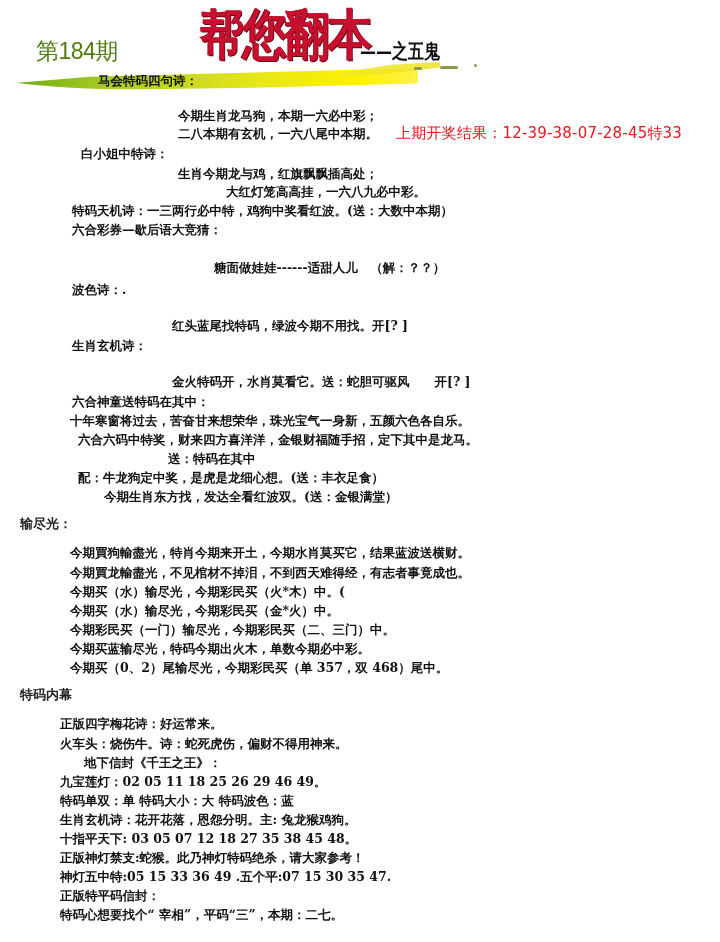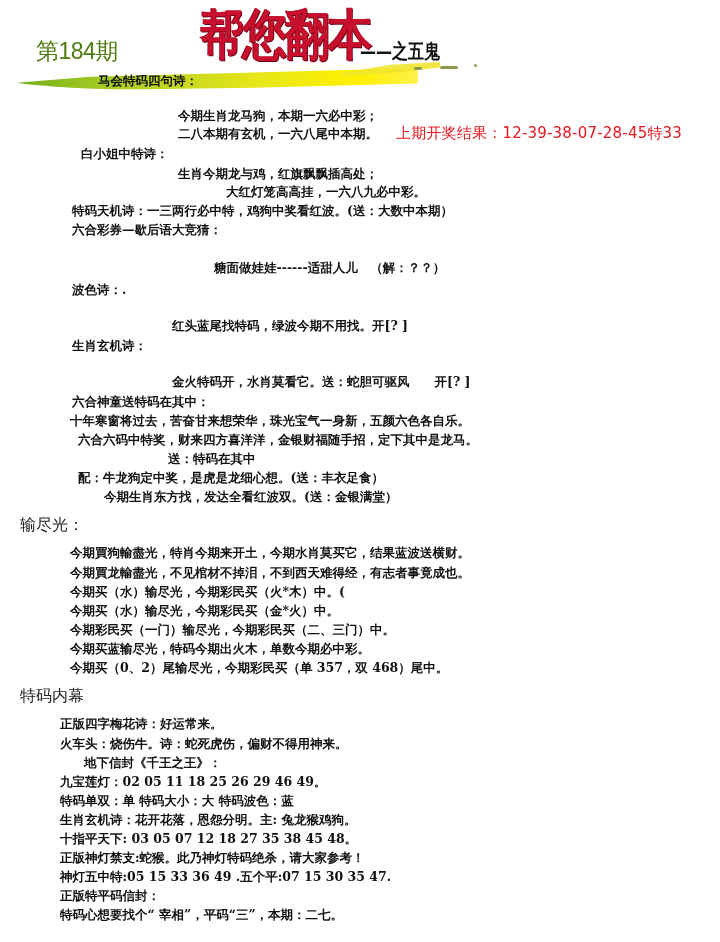--- a/index.html
+++ b/index.html
@@ -41,21 +41,21 @@
   .swoosh-dots { position: absolute; left: 410px; top: 62px; width: 80px; height: 10px; }
   .swoosh-dots span { position: absolute; height: 3px; background: #8a9a4a; border-radius: 2px; }
 
   .line {
     position: absolute; white-space: nowrap;
     font-family: "DejaVu Serif", serif; font-weight: bold;
     font-size: 12.5px; line-height: 16px; color: #111;
   }
   .section {
     position: absolute; white-space: nowrap;
-    font-family: "DejaVu Sans", sans-serif; font-weight: normal; font-size: 16px; color: #222;
+    font-family: "DejaVu Sans", sans-serif; font-weight: bold; font-size: 13px; color: #222;
   }
   .result {
     position: absolute; left: 396px; top: 124px; white-space: nowrap;
     font-family: "DejaVu Sans", sans-serif; font-size: 15px; color: #e8151e; letter-spacing: 0.2px; text-align: center;
   }
 </style>
 </head>
 <body>
 
 <div class="header">

